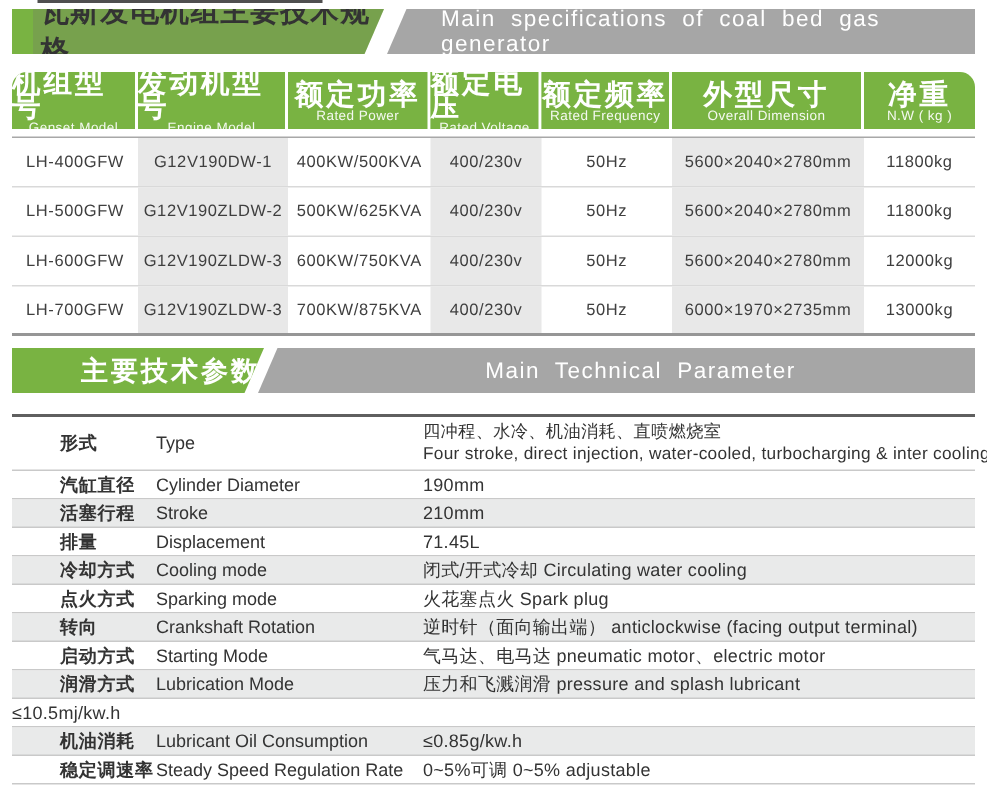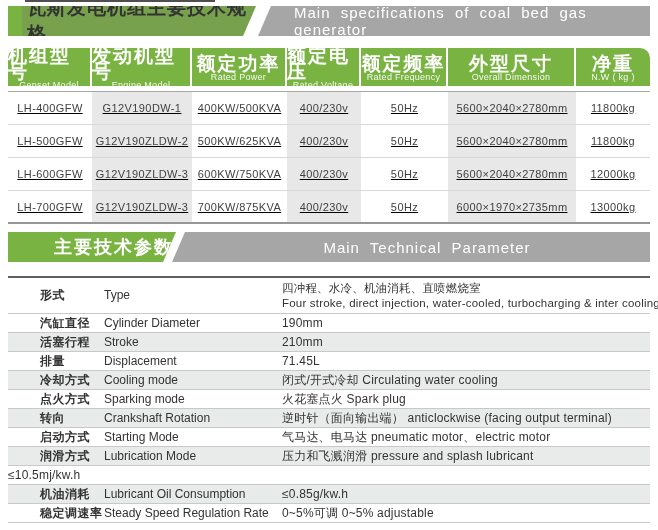--- a/index.html
+++ b/index.html
@@ -36,21 +36,21 @@
   
   .spec{position:absolute;left:8px;top:48px;width:642px;}
   .grid{display:grid;grid-template-columns:84px 100px 95px 74px 87px 128px 1fr;}
   .spec-header{background:transparent;border-radius:10px 10px 0 0;overflow:hidden;height:38px;}
   .spec-h{background:var(--green);border-right:2px solid #fff;display:flex;flex-direction:column;
     align-items:center;justify-content:center;color:#fff;}
   .spec-h:last-child{border-right:none;}
   .spec-h .zh{font-size:19px;font-weight:bold;letter-spacing:2px;line-height:16px;}
   .spec-h .en{font-size:9px;color:rgba(255,255,255,.92);letter-spacing:.3px;line-height:11px;}
   .spec-body{margin-top:5px;border-top:1px solid #a8a8a8;}
-  .spec-row{height:33px;border-bottom:1px solid #d9d9d9;text-decoration:underline;}
+  .spec-row{height:33px;border-bottom:1px solid #d9d9d9;}
   .spec-row:last-child{border-bottom:2px solid #969696;}
   .spec-c{display:flex;align-items:center;justify-content:center;font-size:11px;color:var(--text_dark);
     letter-spacing:.4px;}
   .spec-c.shade{background:var(--col_shade);}
 
   
   .param{position:absolute;left:8px;top:276px;width:642px;border-top:2px solid #5f5f5f;}
   .p-row{display:flex;align-items:center;height:19px;border-bottom:1px solid #c9c9c9;
     font-size:12px;color:#333;gap:12px;}
   .p-row.tall{height:36px;}

